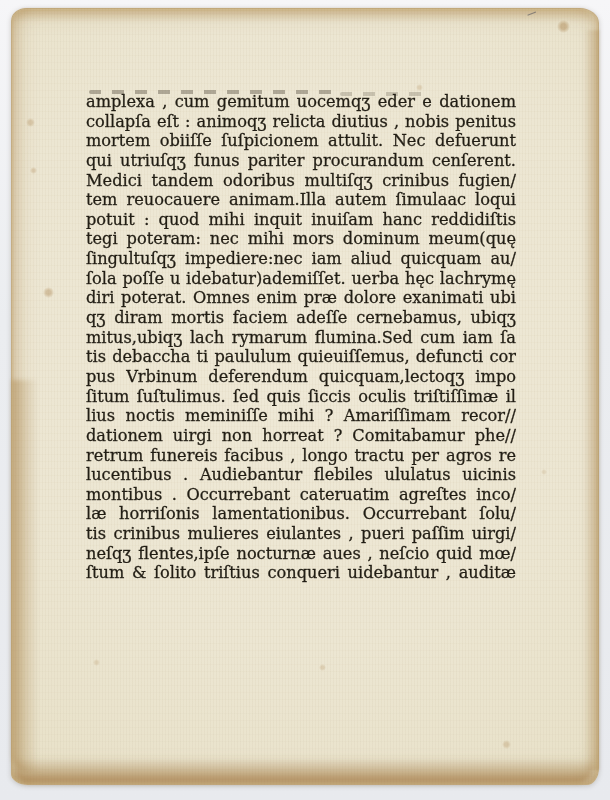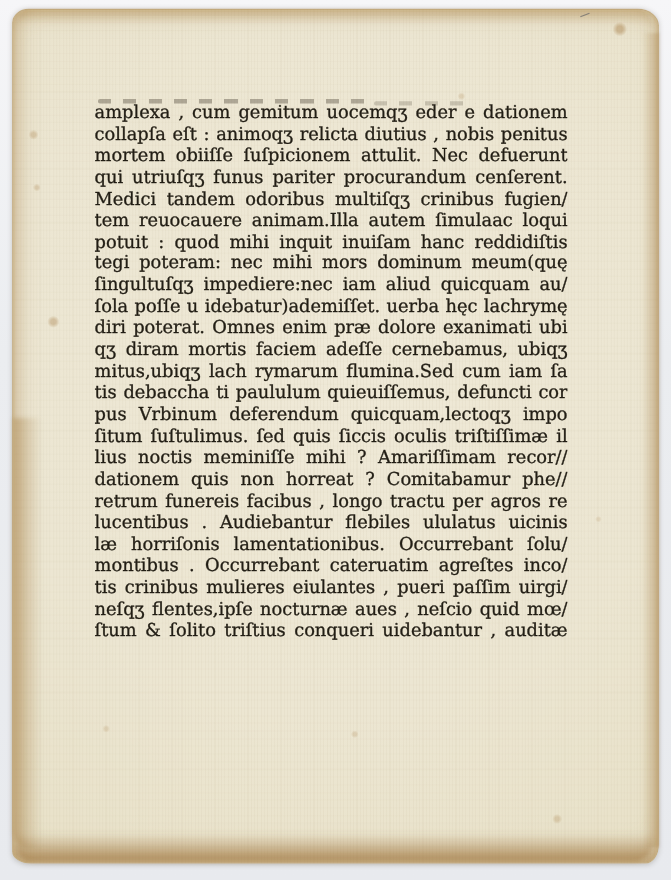--- a/index.html
+++ b/index.html
@@ -146,23 +146,23 @@
     <div class="tline">tegi poteram: nec mihi mors dominum meum(quę</div>
     <div class="tline">ſingultuſqʒ impediere:nec iam aliud quicquam au/</div>
     <div class="tline">ſola poſſe u idebatur)ademiſſet. uerba hęc lachrymę</div>
     <div class="tline">diri poterat. Omnes enim præ dolore exanimati ubi</div>
     <div class="tline">qʒ diram mortis faciem adeſſe cernebamus, ubiqʒ ge</div>
     <div class="tline">mitus,ubiqʒ lach rymarum flumina.Sed cum iam ſa</div>
     <div class="tline">tis debaccha ti paululum quieuiſſemus, defuncti cor</div>
     <div class="tline">pus Vrbinum deferendum quicquam,lectoqʒ impo</div>
     <div class="tline">ſitum ſuſtulimus. ſed quis ſiccis oculis triſtiſſimæ il</div>
     <div class="tline">lius noctis meminiſſe mihi ? Amariſſimam recor//</div>
-    <div class="tline">dationem quis non horreat ? Comitabamur phe//</div>
+    <div class="tline">dationem uirgi non horreat ? Comitabamur phe//</div>
     <div class="tline">retrum funereis facibus , longo tractu per agros re</div>
     <div class="tline">lucentibus . Audiebantur flebiles ululatus uicinis</div>
+    <div class="tline">montibus . Occurrebant cateruatim agreſtes inco/</div>
     <div class="tline">læ horriſonis lamentationibus. Occurrebant ſolu/</div>
-    <div class="tline">montibus . Occurrebant cateruatim agreſtes inco/</div>
     <div class="tline">tis crinibus mulieres eiulantes , pueri paſſim uirgi/</div>
     <div class="tline">neſqʒ flentes,ipſe nocturnæ aues , neſcio quid mœ/</div>
     <div class="tline">ſtum &amp; ſolito triſtius conqueri uidebantur , auditæ</div>
   </div>
 
 </div>
 
 </body></html>

